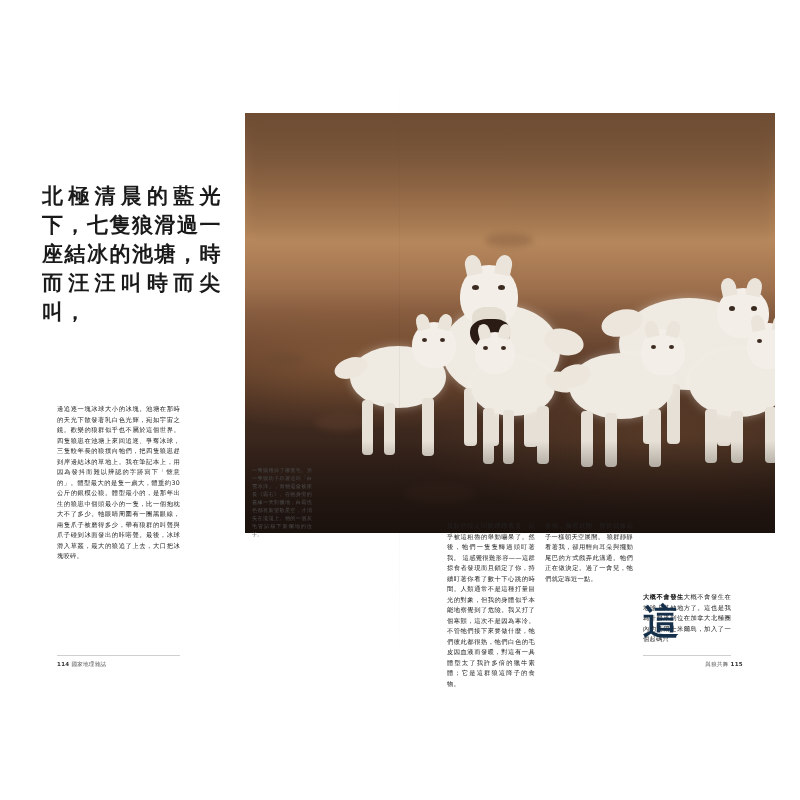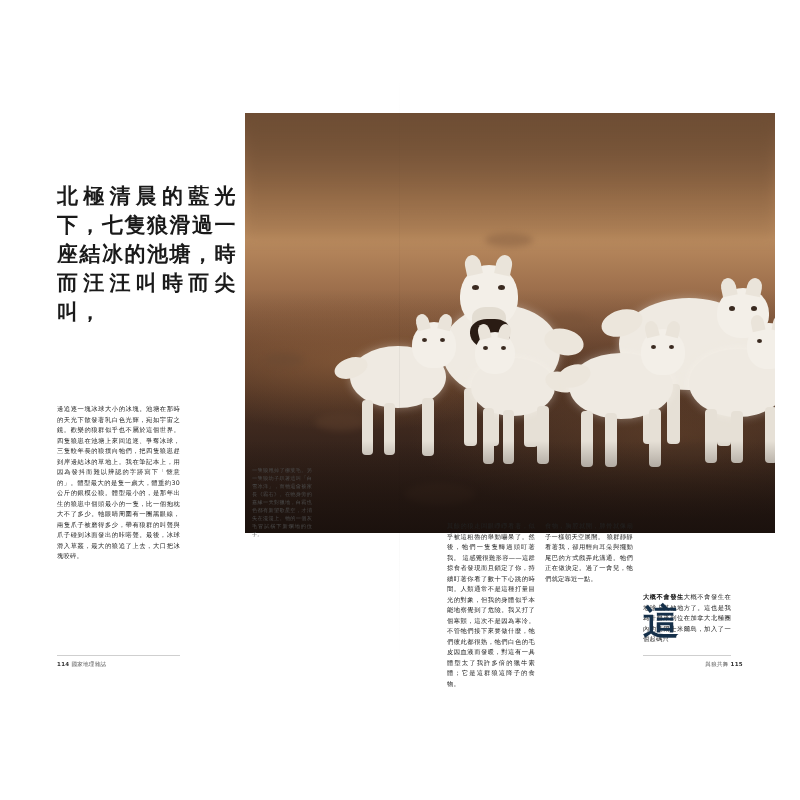--- a/index.html
+++ b/index.html
@@ -119,21 +119,21 @@
   }
   .wolf .dark {
     position: absolute;
     background: #3a2a20;
     border-radius: 50%;
   }
 
   
   .headline {
     position: absolute;
-    left: 57px;
+    left: 42px;
     top: 182px;
     width: 180px;
     color: #1a1a1a;
     font-family: "DejaVu Sans", sans-serif;
     font-weight: 700;
     font-size: 21px;
     line-height: 29px;
     letter-spacing: 1.5px;
     text-align: justify;
   }

